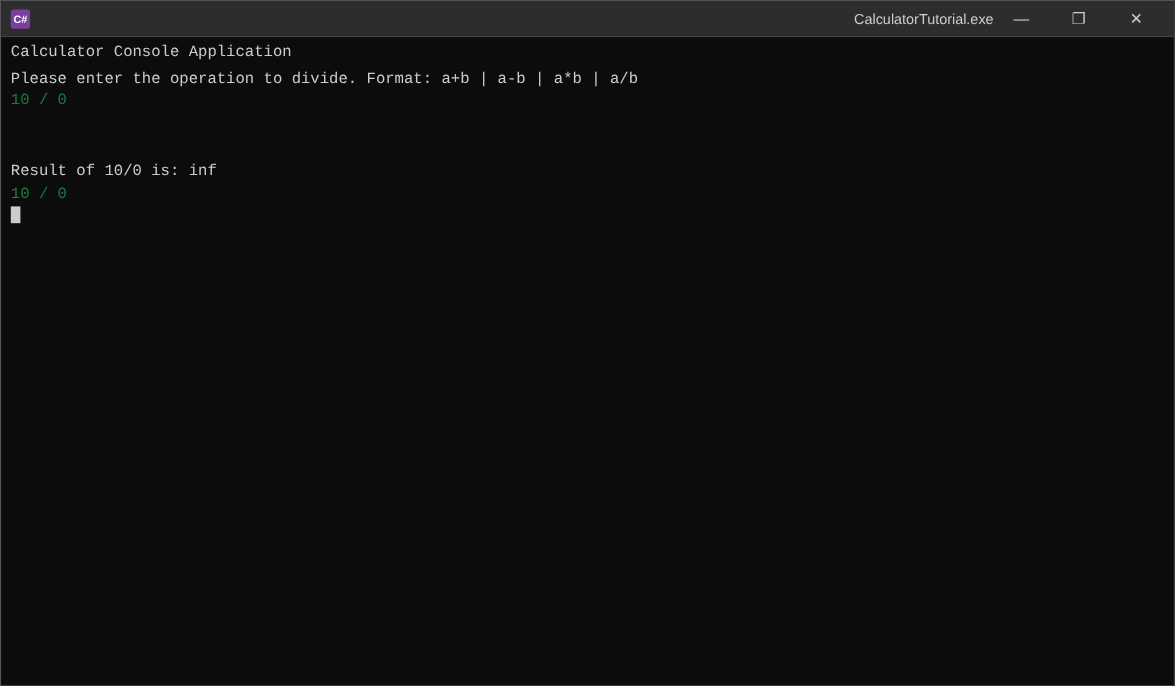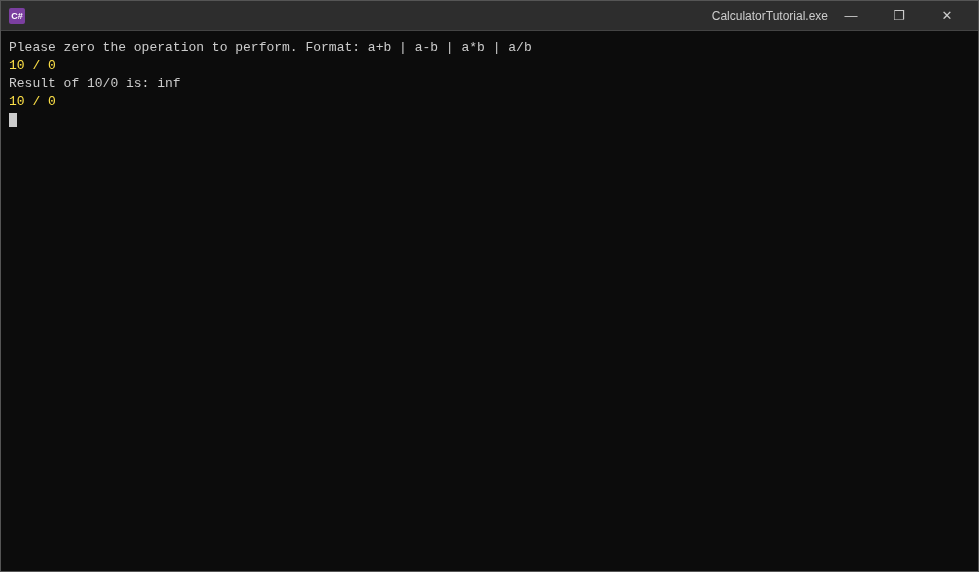--- a/index.html
+++ b/index.html
@@ -84,25 +84,26 @@
       font-size: 13px;
       line-height: 1.4;
       white-space: pre;
     }
 
     .line-white {
       color: #cccccc;
     }
 
     .line-yellow {
-      color: #fde047;
+      color: #15803d;
     }
 
     .line-white-result {
       color: #cccccc;
+      margin-top: 41px;
     }
 
     .line-red {
       color: #ff4444;
     }
 
     .cursor-block {
       display: inline-block;
       width: 8px;
       height: 14px;
@@ -121,21 +122,22 @@
     </div>
     <span class="titlebar-title">CalculatorTutorial.exe</span>
     <div class="titlebar-controls">
       <button class="titlebar-btn">—</button>
       <button class="titlebar-btn">❐</button>
       <button class="titlebar-btn close">✕</button>
     </div>
   </div>
 
   <div class="console-area">
+    <div class="console-line line-white">Calculator Console Application</div>
     <div class="console-line" style="height:0.3em;"></div>
-    <div class="console-line line-white">Please zero the operation to perform. Format: a+b | a-b | a*b | a/b</div>
+    <div class="console-line line-white">Please enter the operation to divide. Format: a+b | a-b | a*b | a/b</div>
     <div class="console-line line-yellow">10 / 0</div>
     <div class="console-line line-white-result">Result of 10/0 is: inf</div>
     <div class="console-line line-yellow">10 / 0</div>
     <div class="console-line line-white"><span class="cursor-block"></span></div>
   </div>
 
 </div>
 
 </body></html>

